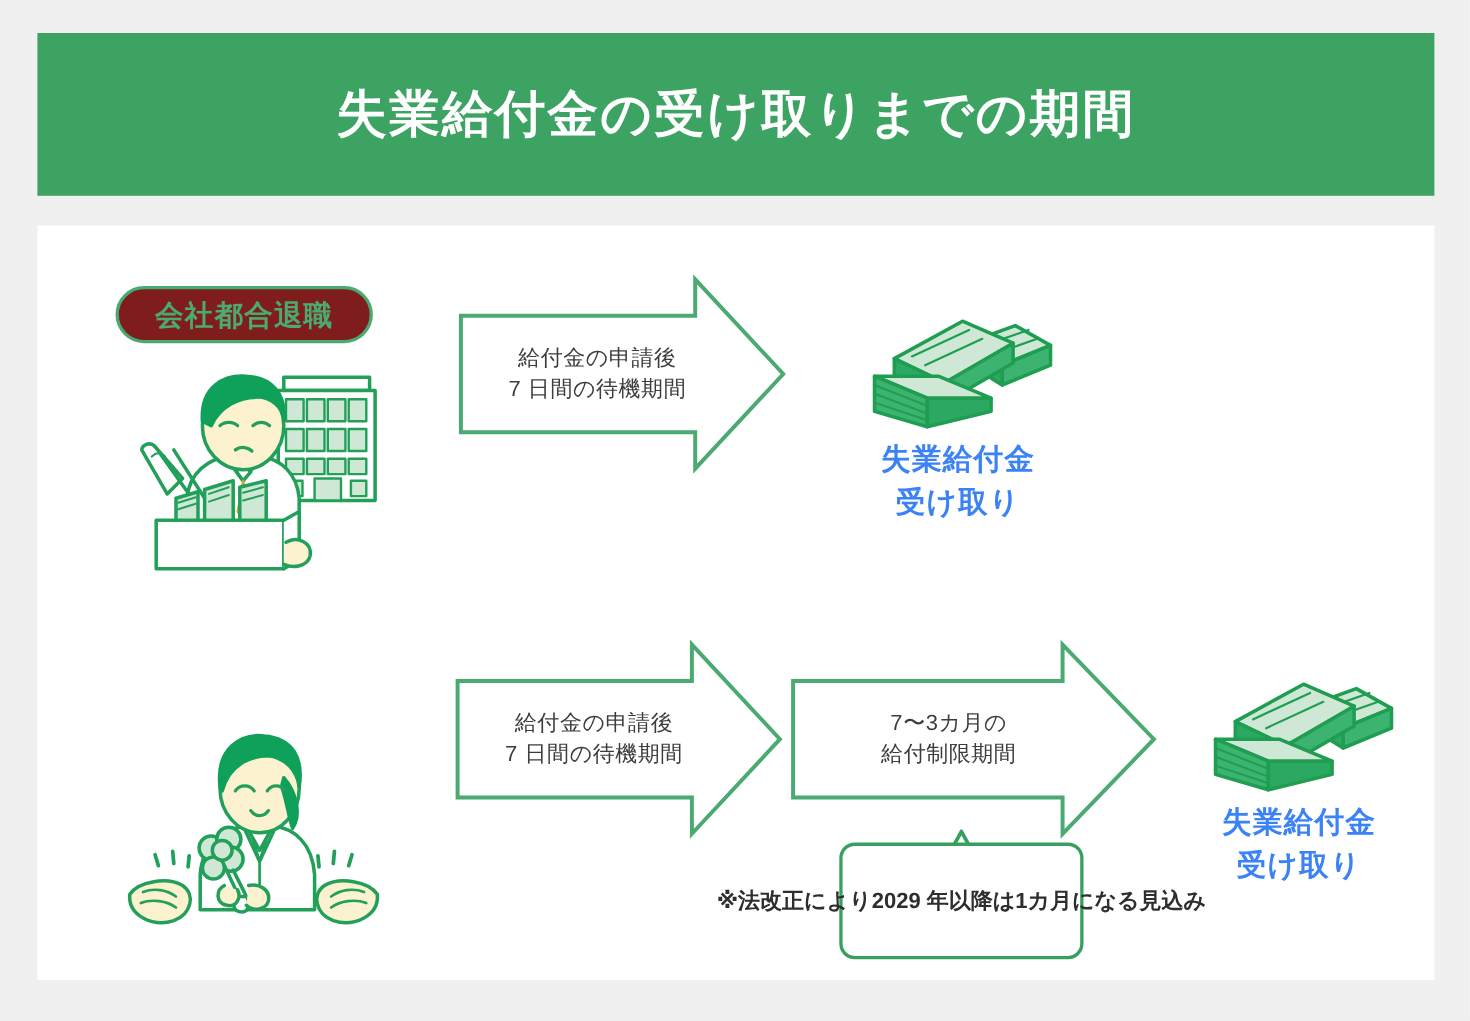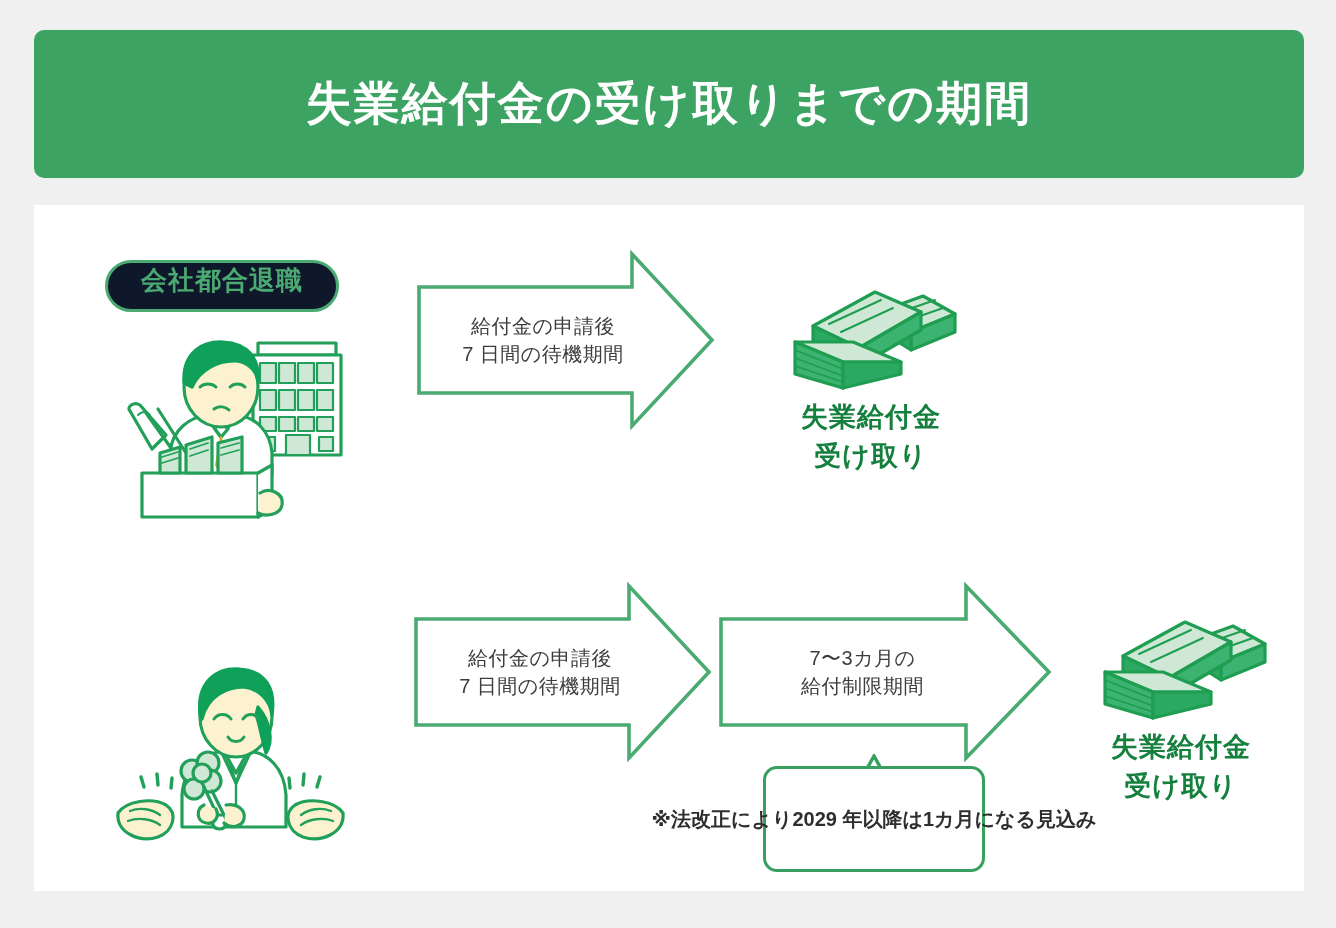--- a/index.html
+++ b/index.html
@@ -10,21 +10,21 @@
     overflow: hidden;
   }
   .page { position: relative; width: 1336px; height: 928px; }
 
   
   .header {
     position: absolute;
     left: 34px; top: 30px;
     width: 1270px; height: 148px;
     background: #3ca362;
-    border-radius: 10px;
+    border-radius: 0;
     display: flex; align-items: center; justify-content: center;
   }
   .header-title {
     color: #ffffff;
     font-size: 46px;
     font-weight: bold;
     letter-spacing: 2px;
     white-space: nowrap;
   }
 
@@ -35,22 +35,22 @@
     width: 1270px; height: 686px;
     background: #ffffff;
   }
 
   
   .pill {
     position: absolute;
     height: 52px;
     border: 3px solid #4aaa72;
     border-radius: 26px;
-    display: flex; align-items: flex-start; justify-content: center;
-    background: #0f172a;
+    display: flex; align-items: center; justify-content: center;
+    background: #7f1d1d;
   }
   .pill-text {
     color: #4aaa72;
     font-size: 26px;
     font-weight: bold;
     letter-spacing: 1px;
     white-space: nowrap;
   }
   .pill-1 { left: 71px; top: 55px;  width: 234px; }
   .pill-2 { left: 71px; top: 388px; width: 234px; }
@@ -73,21 +73,21 @@
   }
   .arrow-label.pad-l { padding-right: 46px; }
 
   .arrow-a { left: 382px; top: 46px;  width: 300px; height: 178px; }
   .arrow-b { left: 379px; top: 378px; width: 300px; height: 178px; }
   .arrow-c { left: 684px; top: 378px; width: 335px; height: 178px; }
 
   
   .result { position: absolute; text-align: center; }
   .result-caption {
-    color: #15803d;
+    color: #3b82f6;
     font-size: 27px;
     font-weight: bold;
     line-height: 1.45;
     letter-spacing: 1px;
     white-space: nowrap;
     margin-top: 8px;
   }
   .result-1 { left: 723px; top: 65px; width: 228px; }
   .result-2 { left: 1033px; top: 395px; width: 228px; }
   .money { display: block; margin: 0 auto; }

